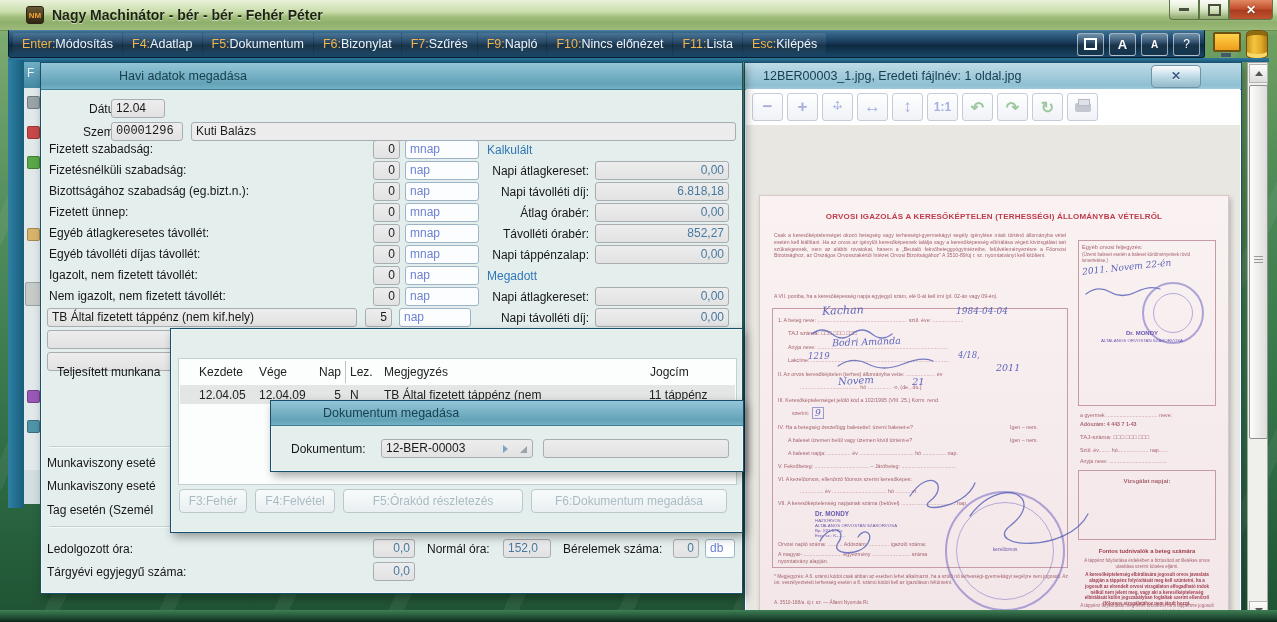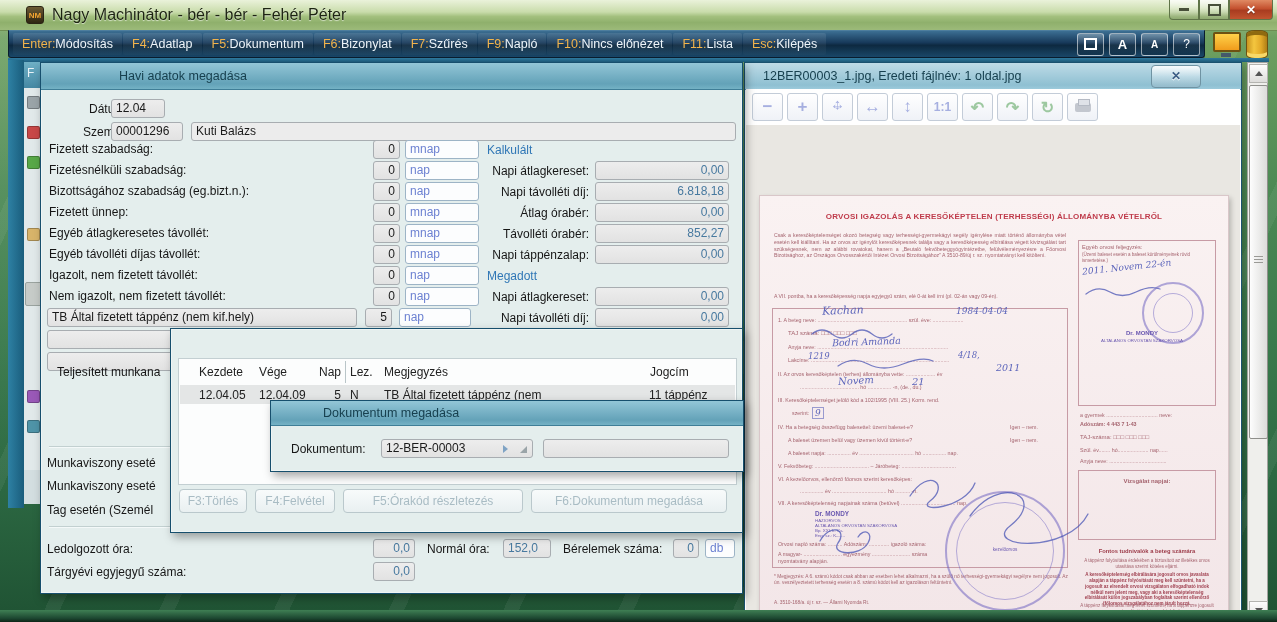--- a/index.html
+++ b/index.html
@@ -7,21 +7,21 @@
     background:linear-gradient(180deg,#9dbd77 0%,#6fa061 6%,#4d8a55 30%,#3a7a4c 55%,#2c6842 78%,#1f5233 100%);}
   .aurora{position:absolute;inset:0;pointer-events:none;
     background:repeating-linear-gradient(115deg,transparent 0 90px,rgba(255,255,255,.06) 90px 104px),
                linear-gradient(160deg,rgba(255,255,255,.10) 0%,transparent 45%);}
   
   .titlebar{position:absolute;left:0;top:0;width:1277px;height:30px;display:flex;align-items:center;
     background:linear-gradient(#eaf2da,#c9dcab 40%,#a3c07e 55%,#8fb06c 75%,#9cba7a);border-bottom:1px solid #6d8d52;}
   .app-icon{width:16px;height:16px;margin:0 8px 0 26px;border-radius:3px;border:1px solid #2a2414;
     background:linear-gradient(#6b5a33,#2e2612);color:#f2a431;font-size:8px;font-weight:bold;
     display:flex;align-items:center;justify-content:center;}
-  .app-title{font-size:16px;color:#1d2412;text-shadow:0 1px 1px rgba(255,255,255,.65);}
+  .app-title{font-size:14px;color:#1d2412;text-shadow:0 1px 1px rgba(255,255,255,.65);font-weight:bold;}
   .winbtns{position:absolute;right:4px;top:0;display:flex;}
   .wbtn{width:28px;height:19px;border:1px solid #5f7448;border-top:none;display:flex;align-items:center;justify-content:center;
     background:linear-gradient(rgba(255,255,255,.75),rgba(255,255,255,.25) 45%,rgba(120,140,100,.35));}
   .wbtn:first-child{border-radius:0 0 0 4px;}
   .wbtn .bar{width:10px;height:3px;background:#48503a;}
   .wbtn .box{width:9px;height:8px;border:2px solid #48503a;}
   .wbtn.close{width:42px;background:linear-gradient(#e08a63,#c4512f 45%,#a93c20 55%,#c1542f);border-radius:0 0 4px 0;color:#fff;font-weight:bold;font-size:12px;text-shadow:0 1px 1px rgba(0,0,0,.4);}
   .menubar{position:absolute;left:8px;top:30px;width:1197px;height:28px;display:flex;align-items:center;padding:0 4px;box-sizing:border-box;
     background:linear-gradient(#3c6f93,#17395a 45%,#0d2940 55%,#1a4768);border:1px solid #0a1d2e;border-top:1px solid #4e7e9e;border-radius:0 0 3px 3px;}
   .mi{display:flex;padding:4px 9px;margin-right:1px;border-radius:2px;font-size:12.5px;white-space:nowrap;cursor:default;
@@ -190,21 +190,21 @@
   <div class="hid-bottom"></div>
 
   <div class="dlg" style="left:40px;top:62px;width:701px;height:530px;z-index:2;">
     <div class="dlg-tb" style="padding-left:78px;">
         <span>Havi adatok megadása</span>
       </div>
 
     <div class="lbl" style="left:48px;top:39px;">Dátum:</div>
     <div class="fld" style="left:70px;top:36px;width:54px;">12.04</div>
     <div class="lbl" style="left:42px;top:62px;">Személy:</div>
-    <div class="fld" style="left:70px;top:59px;width:72px;">00001296</div>
+    <div class="fld" style="left:70px;top:59px;width:72px;font-family:Liberation Mono, monospace;">00001296</div>
     <div class="fld wide" style="left:150px;top:59px;width:545px;">Kuti Balázs</div>
 
     <div class="lbl" style="left:8px;top:79px;">Fizetett szabadság:</div>
     <div class="fld num" style="left:332px;top:77px;width:27px;">0</div>
     <div class="fld unit" style="left:364px;top:77px;width:74px;">mnap</div>
     <div class="lbl" style="left:8px;top:100px;">Fizetésnélküli szabadság:</div>
     <div class="fld num" style="left:332px;top:98px;width:27px;">0</div>
     <div class="fld unit" style="left:364px;top:98px;width:74px;">nap</div>
     <div class="lbl" style="left:8px;top:121px;">Bizottságához szabadság (eg.bizt.n.):</div>
     <div class="fld num" style="left:332px;top:119px;width:27px;">0</div>
@@ -276,21 +276,21 @@
       <div class="tcell" style="left:205px;top:6px;">Megjegyzés</div>
       <div class="tcell" style="left:450px;top:6px;margin-left:21px;">Jogcím</div>
       <div class="trow-bg" style="top:26px;width:555px;"></div>
       <div class="tcell" style="left:20px;top:29px;">12.04.05</div>
       <div class="tcell" style="left:80px;top:29px;">12.04.09</div>
       <div class="tcell" style="left:135px;top:29px;width:27px;text-align:right;">5</div>
       <div class="tcell" style="left:171px;top:29px;">N</div>
       <div class="tcell" style="left:205px;top:29px;">TB Által fizetett táppénz (nem</div>
       <div class="tcell" style="left:470px;top:29px;">11 táppénz</div>
     </div>
-    <div class="btn-dis" style="left:8px;top:160px;width:68px;">F3:Törlés</div>
+    <div class="btn-dis" style="left:8px;top:160px;width:68px;">F3:Fehér</div>
     <div class="btn-dis" style="left:84px;top:160px;width:80px;">F4:Felvétel</div>
     <div class="btn-dis" style="left:172px;top:160px;width:180px;">F5:Órakód részletezés</div>
     <div class="btn-dis" style="left:360px;top:160px;width:196px;">F6:Dokumentum megadása</div>
   </div>
 
   <div class="dlg" style="left:270px;top:400px;width:472px;height:70px;z-index:4;">
     <div class="dlg-tb" style="height:24px;padding-left:52px;">
         <span>Dokumentum megadása</span>
       </div>
     <div class="lbl" style="left:20px;top:41px;">Dokumentum:</div>

